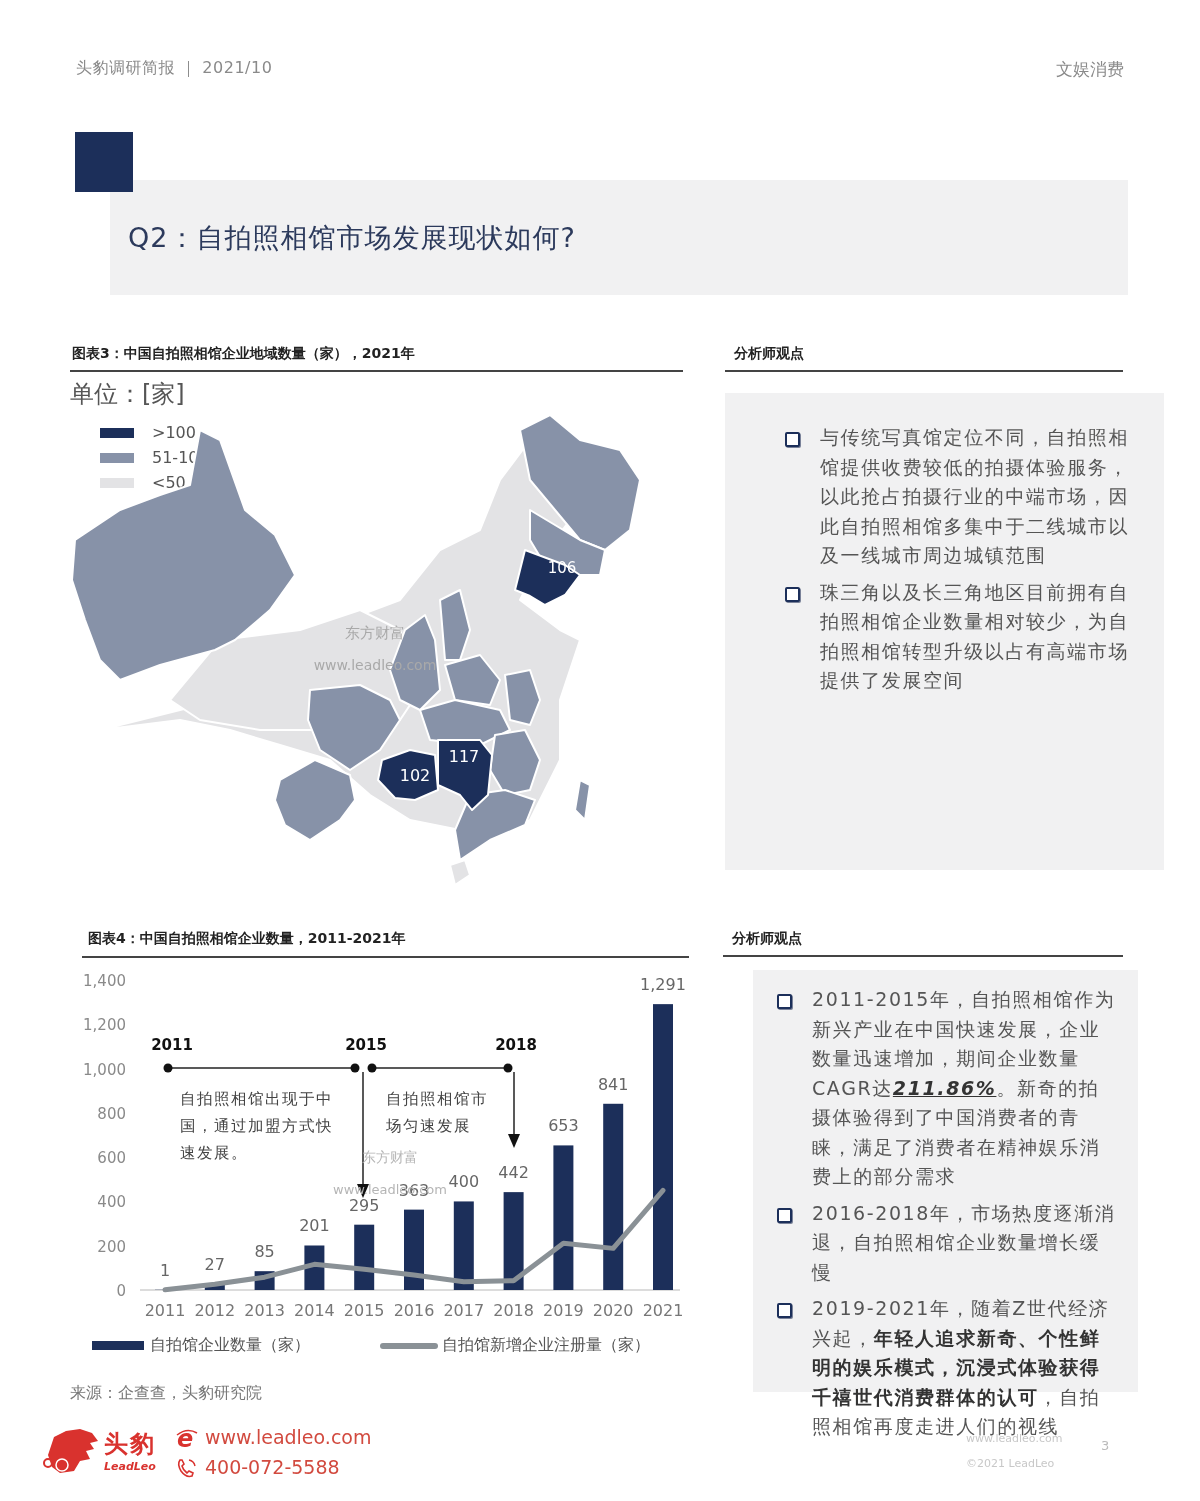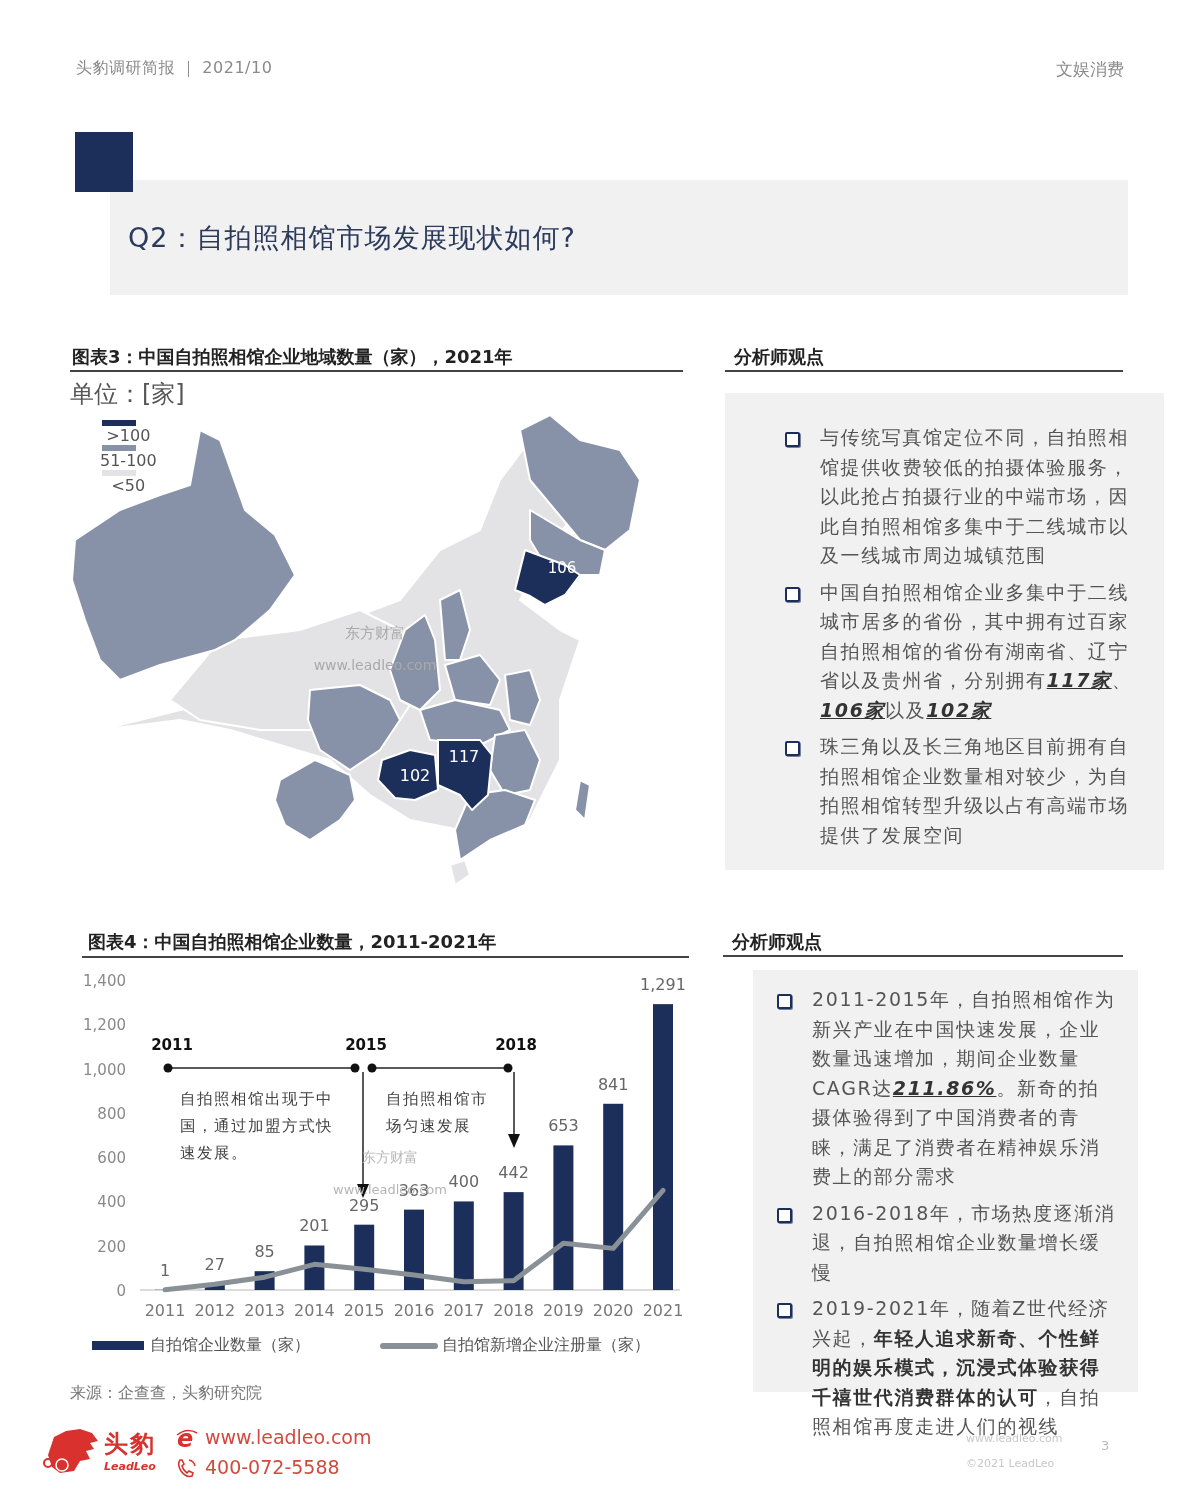--- a/index.html
+++ b/index.html
@@ -3,25 +3,25 @@
 <meta charset="utf-8">
 <style>
   html,body{margin:0;padding:0;background:#ffffff;}
   body{width:1200px;height:1501px;position:relative;overflow:hidden;font-family:"DejaVu Sans","Liberation Sans",sans-serif;color:#333;}
   .abs{position:absolute;}
   .hdr-left{left:76px;top:58px;font-size:16px;color:#8a8a8a;letter-spacing:0.5px;}
   .hdr-right{right:76px;top:58px;font-size:17px;color:#8a8a8a;}
   .q-square{left:75px;top:132px;width:58px;height:60px;background:#1c2f5a;}
   .q-band{left:110px;top:180px;width:1018px;height:115px;background:#f1f1f2;}
   .q-title{left:128px;top:220px;font-size:27px;color:#2c3a5c;letter-spacing:1px;}
-  .sec-title{font-size:18px;font-weight:bold;color:#222;white-space:nowrap;}
+  .sec-title{font-size:14px;font-weight:bold;color:#222;white-space:nowrap;}
   .sec-rule{height:2px;background:#444;}
   .unit{left:70px;top:378px;font-size:24px;color:#555;}
   .legend-map{left:100px;top:420px;}
-  .lg-row{display:flex;align-items:center;height:25px;font-size:16px;color:#555;flex-direction:column;}
+  .lg-row{display:flex;align-items:center;height:25px;font-size:16px;color:#555;}
   .lg-sw{width:34px;height:10px;margin-right:18px;}
   .panel{background:#f1f1f2;}
   .bullets{list-style:none;margin:0;padding:0;}
   .bullets li{position:relative;padding-left:37px;font-size:19px;line-height:29.5px;color:#555;letter-spacing:1.6px;margin-bottom:7px;}
   .cb{position:absolute;left:2px;top:9px;width:11px;height:11px;border:2px solid #1c2f5a;border-radius:2px;box-shadow:1px 1px 0 #7a8299;background:#fff;}
   .emph{font-weight:bold;font-style:italic;text-decoration:underline;color:#333;}
   .strong{font-weight:bold;color:#333;}
   .chart-leg{display:flex;align-items:center;font-size:16px;color:#555;}
   .source{left:70px;top:1383px;font-size:16px;color:#777;}
   .logo-cn{font-size:24px;font-weight:bold;color:#d9322e;letter-spacing:2px;}
@@ -98,24 +98,20 @@
   <text x="315" y="270" font-size="14" fill="#a9a9a9" text-anchor="middle">www.leadleo.com</text>
 </svg>
 
 <div class="abs sec-title" style="left:734px;top:345px;">分析师观点</div>
 <div class="abs sec-rule" style="left:725px;top:370px;width:398px;"></div>
 <div class="abs panel" style="left:725px;top:393px;width:403px;height:477px;padding-left:36px;">
   <ul class="bullets" style="padding:30px 18px 0 22px;">
     <li>
       <span class="cb"></span>
       <span>与传统写真馆定位不同，自拍照相馆提供收费较低的拍摄体验服务，以此抢占拍摄行业的中端市场，因此自拍照相馆多集中于二线城市以及一线城市周边城镇范围</span>
-    </li>
-    <li>
-      <span class="cb"></span>
-      <span>中国自拍照相馆企业多集中于二线城市居多的省份，其中拥有过百家自拍照相馆的省份有湖南省、辽宁省以及贵州省，分别拥有</span><span class="emph">117家</span><span>、</span><span class="emph">106家</span><span>以及</span><span class="emph">102家</span>
     </li>
     <li>
       <span class="cb"></span>
       <span>珠三角以及长三角地区目前拥有自拍照相馆企业数量相对较少，为自拍照相馆转型升级以占有高端市场提供了发展空间</span>
     </li>
   </ul>
 </div>
 
 <div class="abs sec-title" style="left:88px;top:930px;">图表4：中国自拍照相馆企业数量，2011-2021年</div>
 <div class="abs sec-rule" style="left:82px;top:956px;width:607px;"></div>

